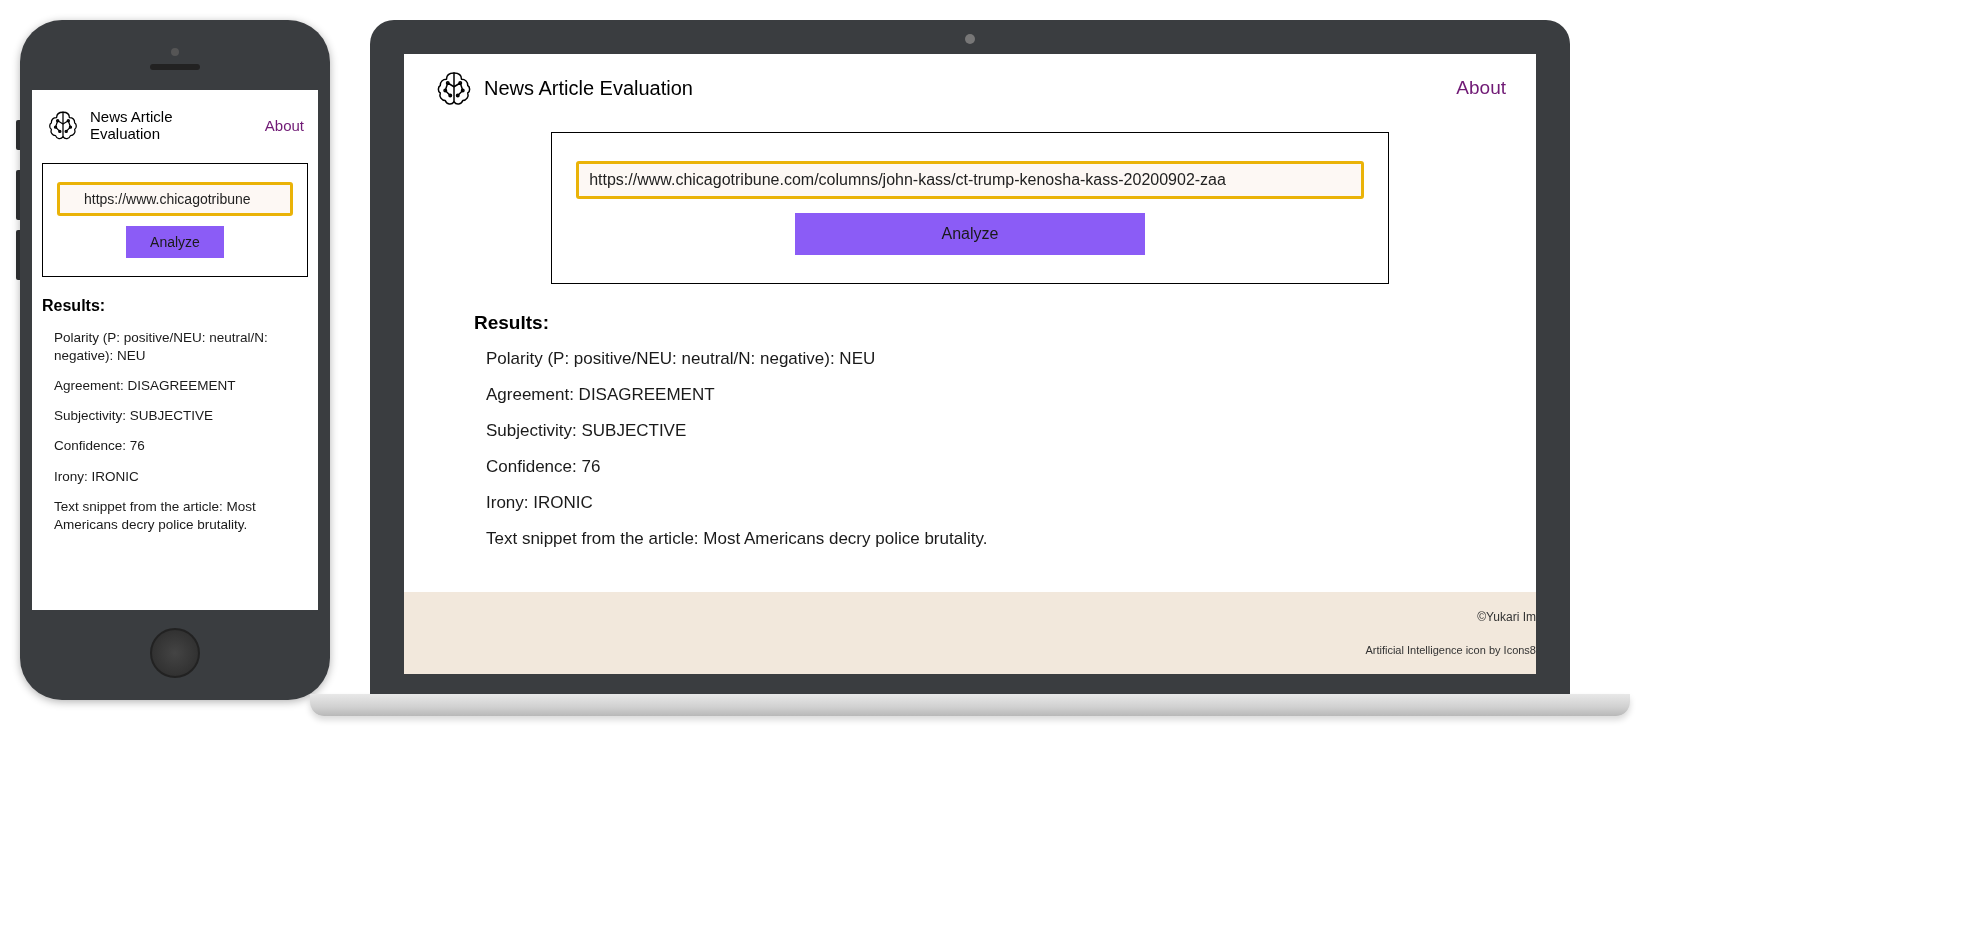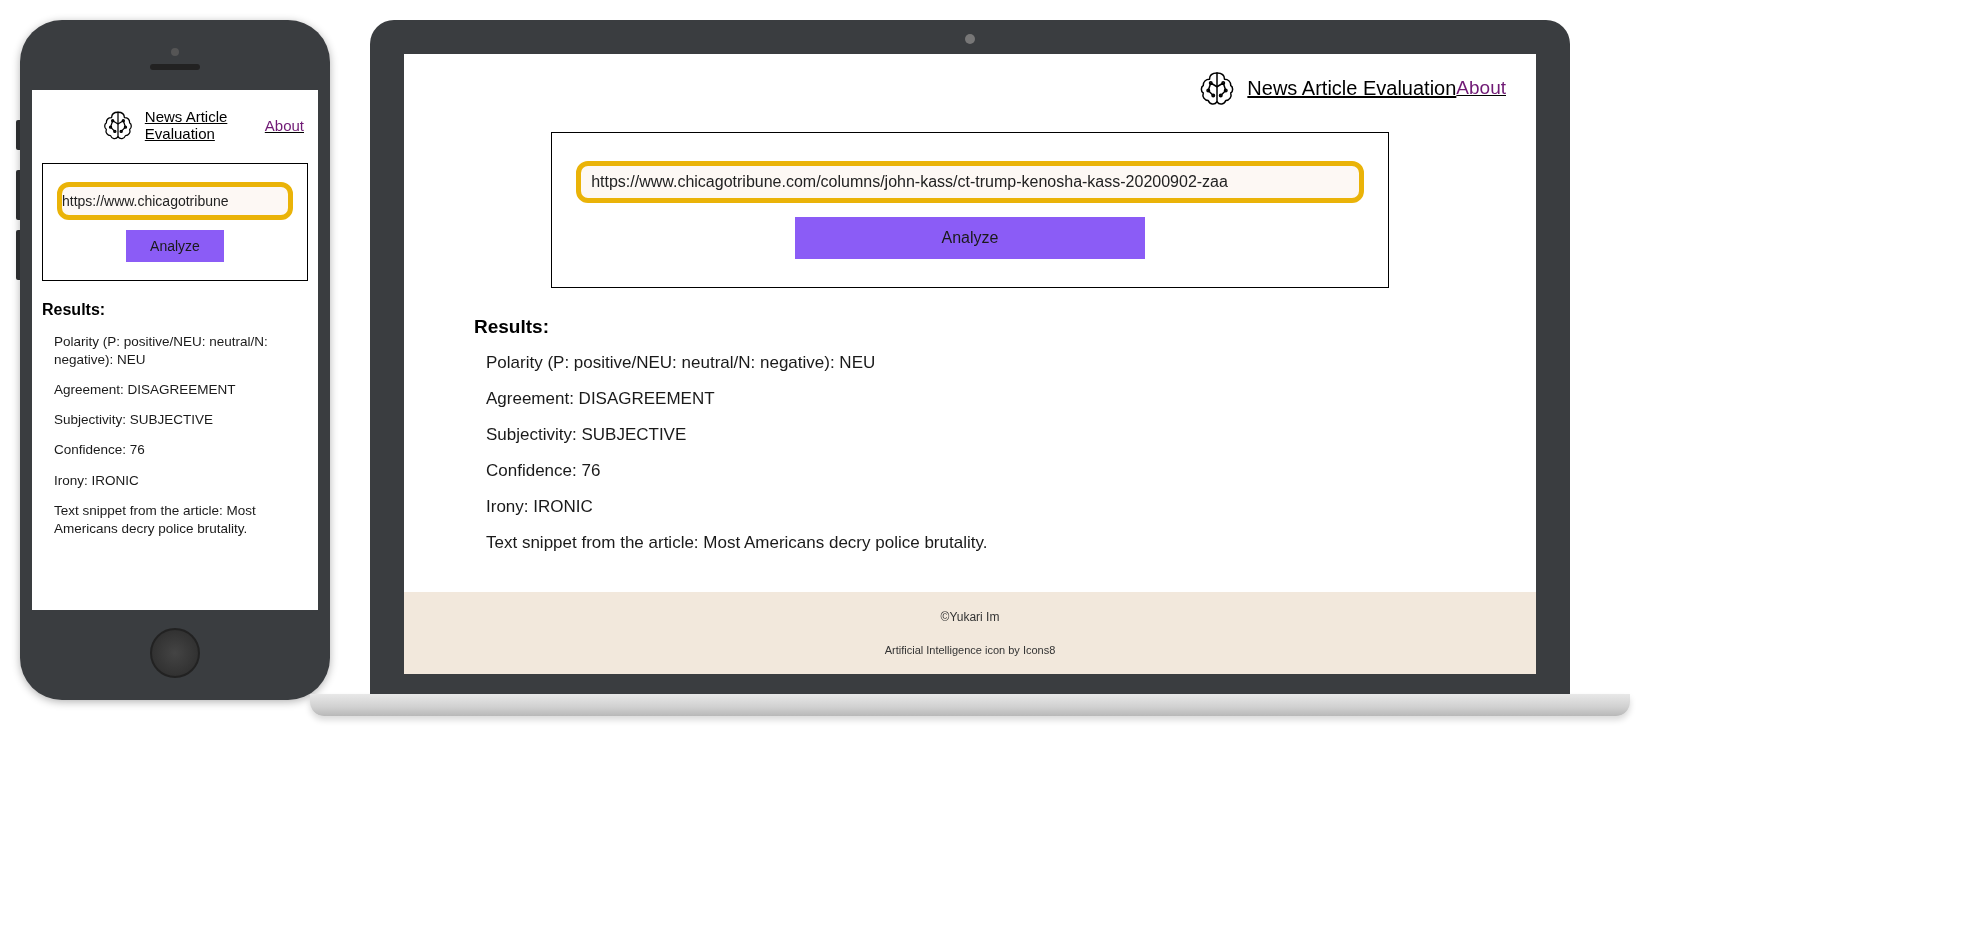--- a/index.html
+++ b/index.html
@@ -123,23 +123,22 @@
       background: linear-gradient(to bottom, #e8e8e8, #d0d0d0 60%, #b8b8b8);
       border-radius: 0 0 14px 14px;
       margin: 0 -60px;
       box-shadow: 0 4px 6px rgba(0,0,0,0.15);
     }
 
     
     .nav {
       display: flex;
       align-items: center;
-      justify-content: flex-end;
+      justify-content: space-between;
       padding: 6px 4px 10px 4px;
-      text-decoration: underline;
     }
 
     .nav-left {
       display: flex;
       align-items: center;
       gap: 10px;
     }
 
     .brain-icon {
       width: 40px;
@@ -178,32 +177,32 @@
     }
 
     .phone-screen .input-box-outer {
       width: 100%;
       padding: 18px 14px;
       gap: 10px;
     }
 
     .url-input {
       width: 100%;
-      border: 5px solid #eab308;
+      border: 3px solid #eab308;
       background: #fdf8f4;
-      border-radius: 12px;
+      border-radius: 3px;
       padding: 7px 10px;
       font-size: 16px;
       font-family: inherit;
       color: #222;
       white-space: nowrap;
       overflow: hidden;
       text-overflow: clip;
     }
-    .phone-screen .url-input { font-size: 14px; padding: 6px 0; }
+    .phone-screen .url-input { font-size: 14px; padding: 6px 24px; }
 
     .analyze-btn {
       background: #8b5cf6;
       border: none;
       padding: 10px 30px;
       font-size: 16px;
       font-family: inherit;
       cursor: pointer;
       color: #1a1a1a;
     }
@@ -227,21 +226,21 @@
       margin-bottom: 13px;
       color: #1a1a1a;
       line-height: 1.35;
       margin-top: 12px;
     }
     .phone-screen .result-line { font-size: 13.5px; margin-bottom: 10px; }
 
     .footer {
       margin-top: auto;
       background: #f2e8dc;
-      text-align: center;
+      text-align: right;
       padding: 18px 0;
       font-size: 12px;
       color: #333;
     }
     .footer p + p { margin-top: 20px; font-size: 11px; }
   </style>
 </head>
 <body>
 
 <svg width="0" height="0" style="position:absolute">

